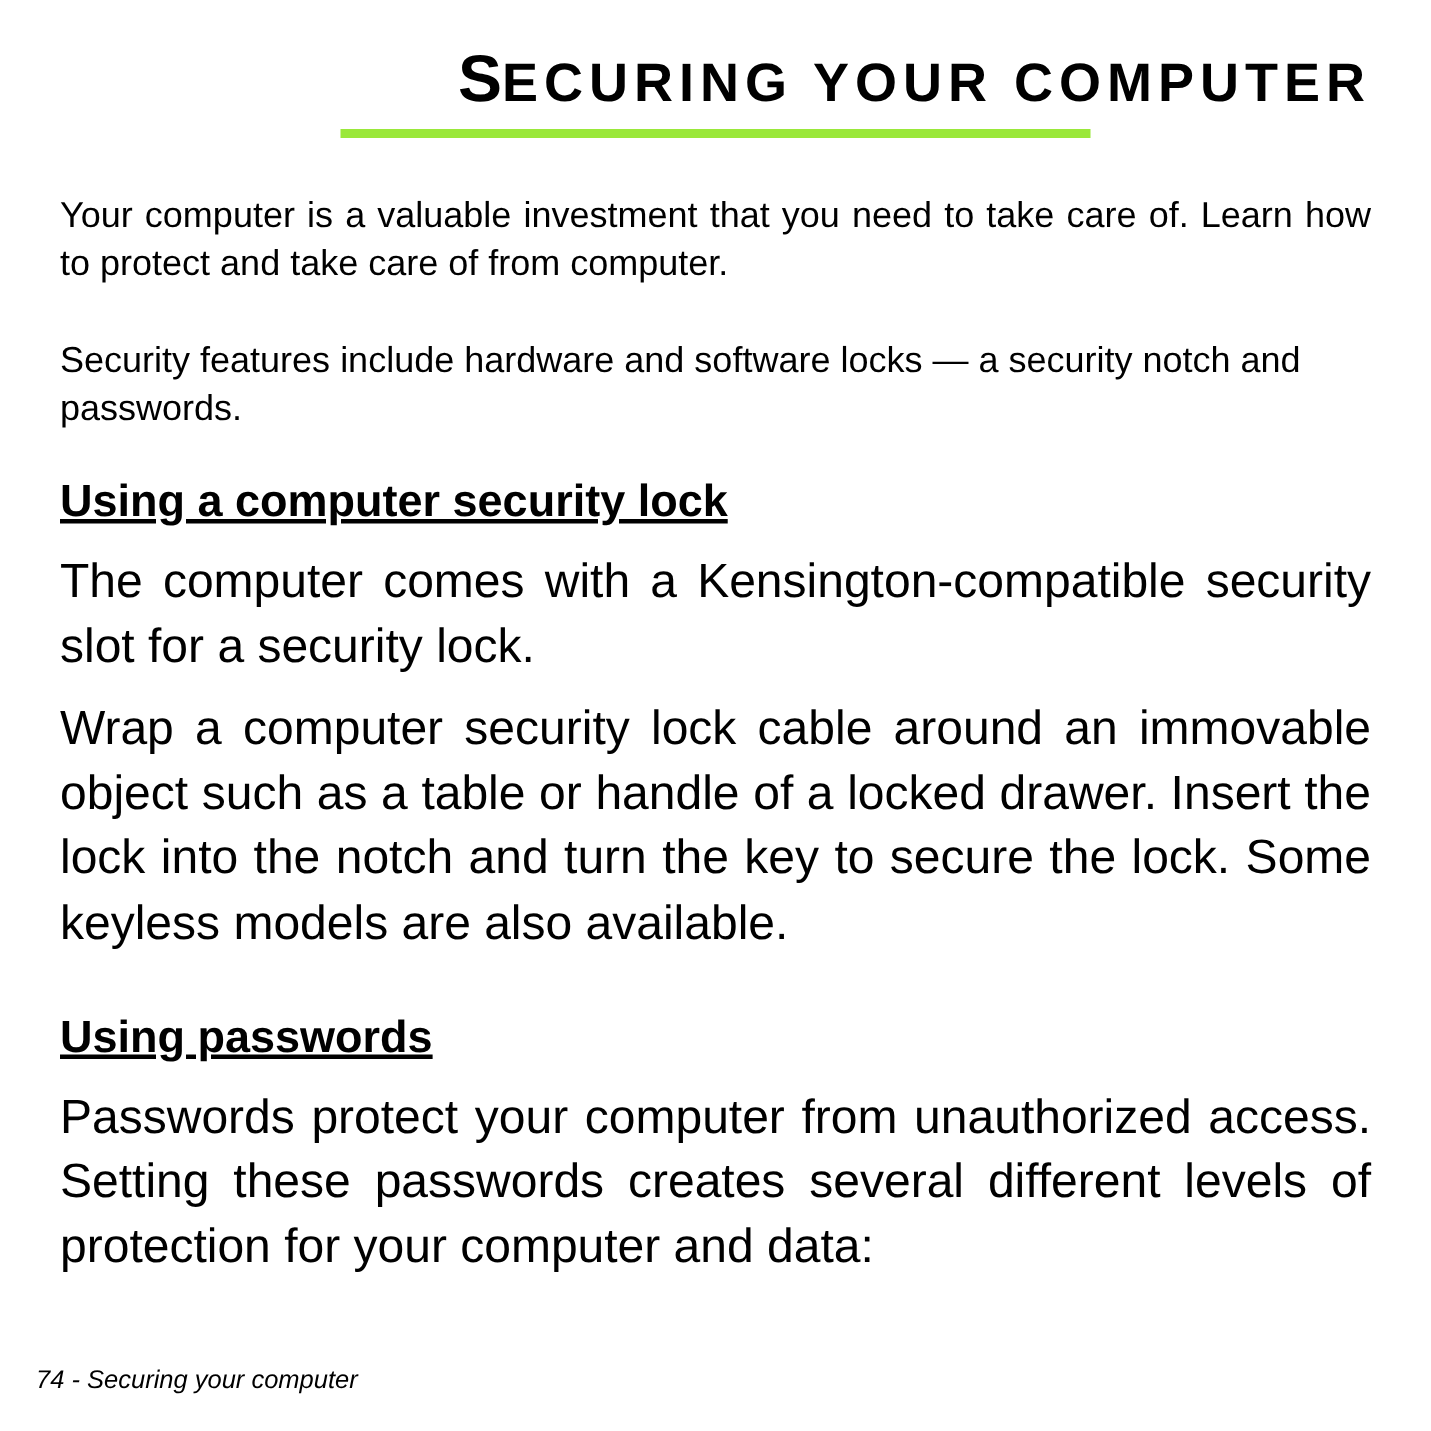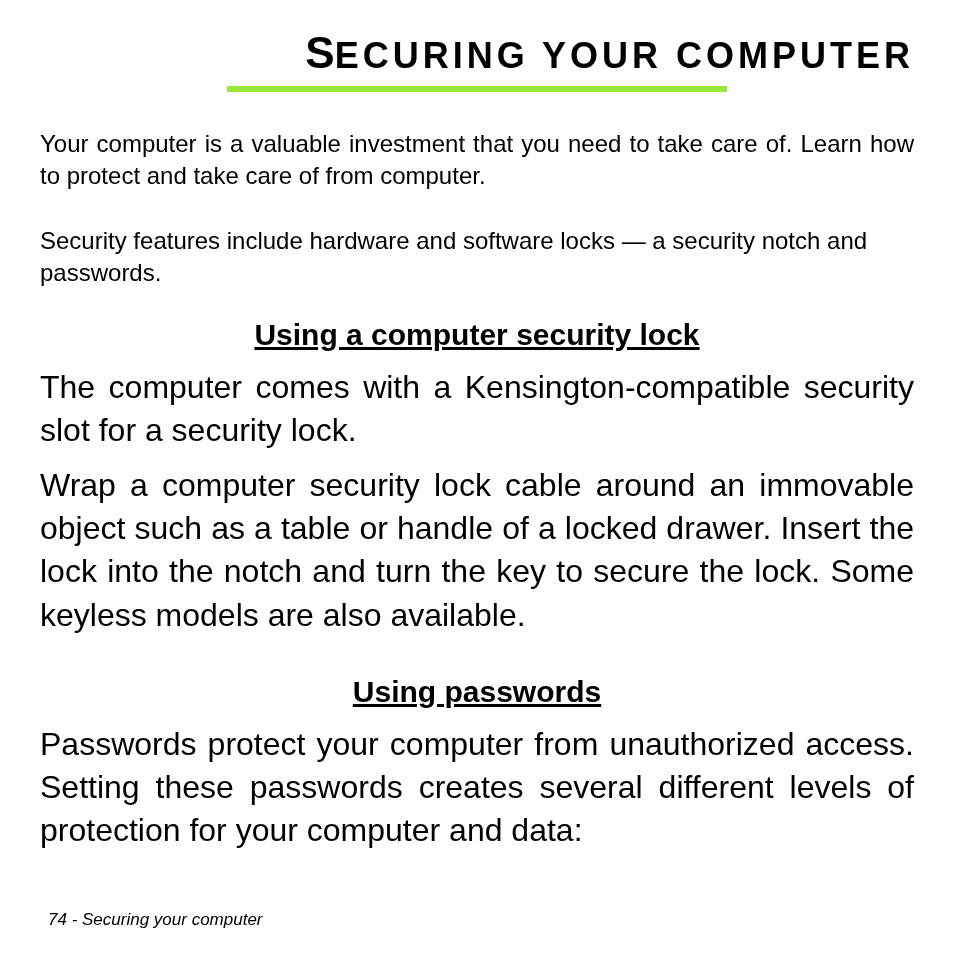--- a/index.html
+++ b/index.html
@@ -43,21 +43,20 @@
       font-size: 24px;
       line-height: 1.35;
       margin-bottom: 28px;
       margin-top: 32px;
     }
     .section-heading {
       font-size: 30px;
       font-weight: bold;
       text-decoration: underline;
       margin-bottom: 14px;
-      text-align: center;
     }
     .body-para {
       font-size: 32px;
       line-height: 1.35;
       text-align: justify;
       margin-bottom: 12px;
     }
     .body-para-last {
       margin-bottom: 38px;
     }
@@ -79,21 +78,21 @@
       position: absolute;
       left: 8px;
       top: 0;
     }
     .bold-ref {
       font-weight: bold;
     }
     .footer {
       position: absolute;
       bottom: 24px;
-      left: 48px;
+      left: 24px;
       font-size: 17px;
       font-style: italic;
       margin-top: 16px;
     }
   </style>
 </head>
 <body>
 
 <h1 class="page-title"><span class="first-letter">S</span><span>ECURING YOUR COMPUTER</span></h1>
 <div class="title-underline"></div>

